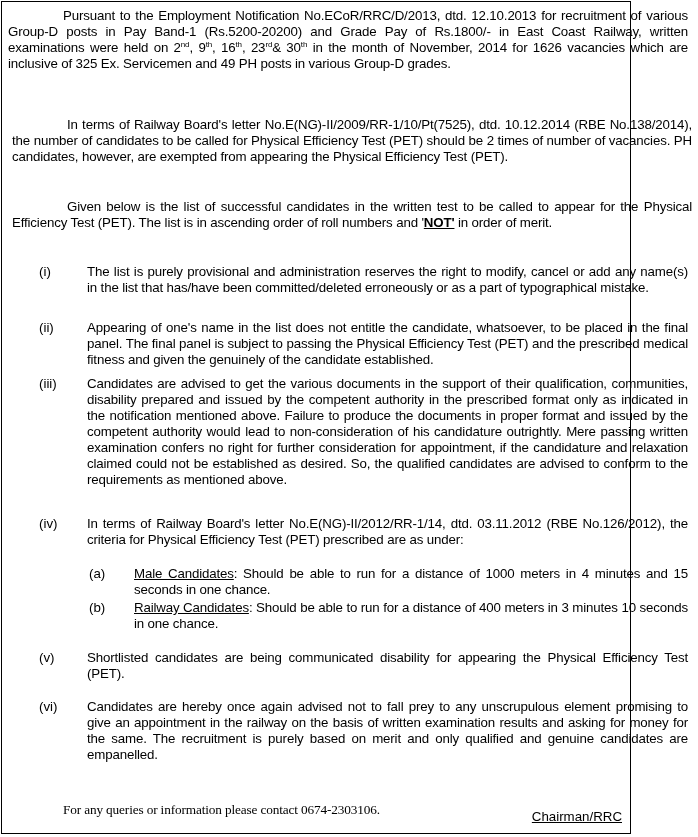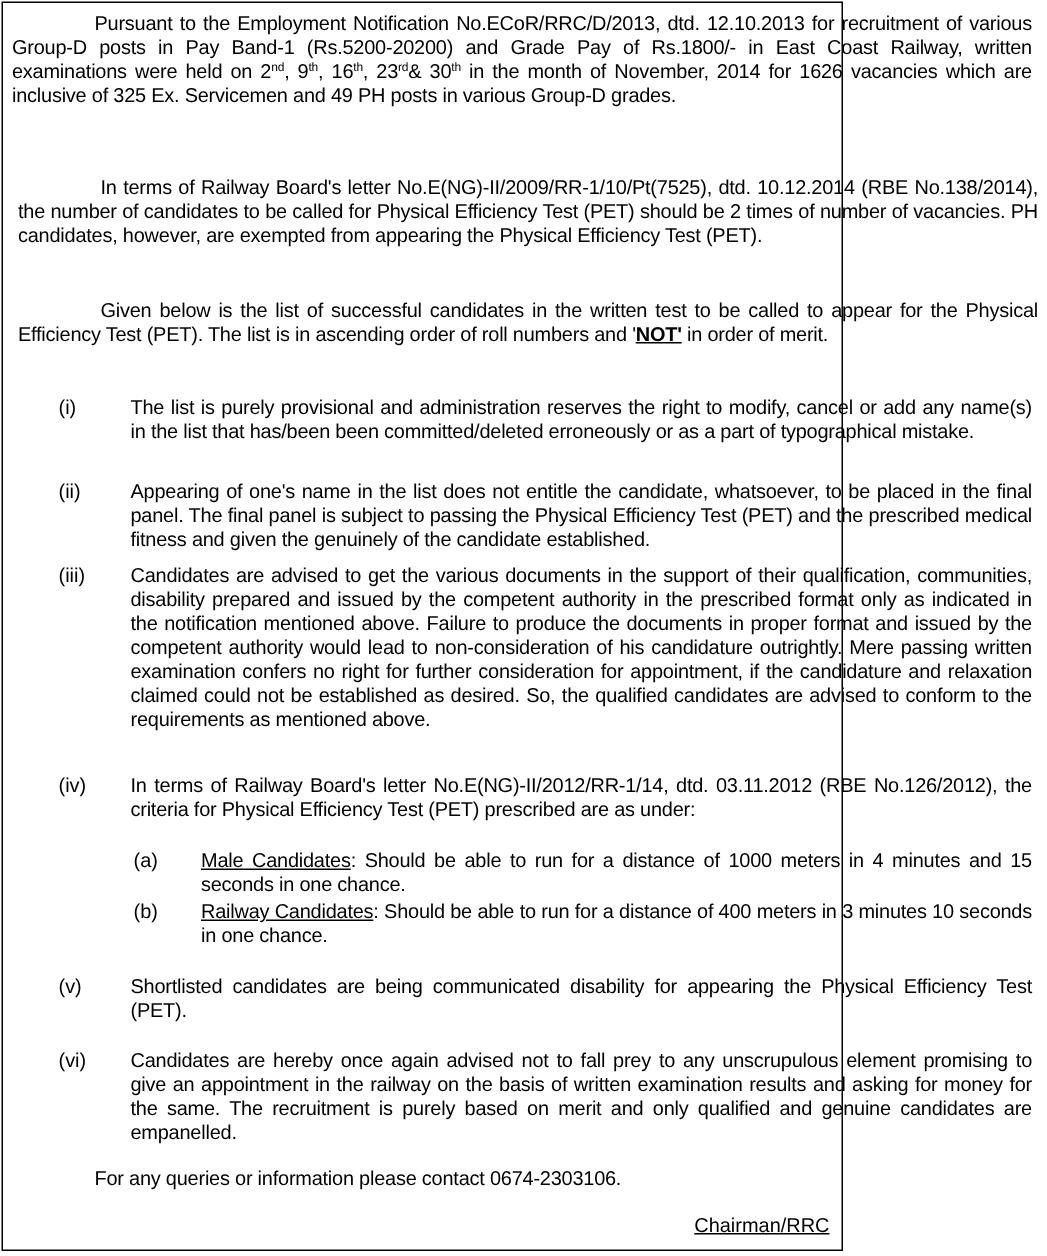--- a/index.html
+++ b/index.html
@@ -1,19 +1,19 @@
 <!DOCTYPE html>
 <html><head>
 <meta charset="utf-8">
 <style>
   html, body { margin: 0; padding: 0; background: #ffffff; }
   body { width: 698px; height: 837px; overflow: hidden; }
   .page {
     position: absolute; left: 1px; top: 1px;
-    width: 561px; height: 833px;
+    width: 630px; height: 833px;
     border: 1px solid #000;
     box-sizing: border-box;
     font-family: "Liberation Sans", sans-serif;
     font-size: 13.3px;
     line-height: 16px;
     color: #000;
     text-align: justify;
   }
   .para {
     position: absolute; left: 6px; width: 680px;
@@ -22,37 +22,37 @@
   }
   sup { font-size: 8px; line-height: 0; vertical-align: 5px; }
   .not { font-weight: bold; text-decoration: underline; }
   .item { position: absolute; left: 0; width: 694px; }
   .item .num { position: absolute; left: 37px; top: 0; }
   .item .body { position: absolute; left: 85px; width: 601px; letter-spacing: -0.15px; }
   .sub { position: absolute; left: 0; width: 694px; }
   .sub .num { position: absolute; left: 87px; }
   .sub .body { position: absolute; left: 132px; width: 554px; letter-spacing: -0.15px; }
   .u { text-decoration: underline; margin-top: 32px; }
-  .contact { position: absolute; left: 61px; top: 776px; letter-spacing: -0.15px; }
+  .contact { position: absolute; left: 61px; top: 800px; letter-spacing: -0.15px; font-family: Liberation Serif, serif; }
   .signature { position: absolute; right: 8px; top: 807px; text-decoration: underline; }
 </style>
 </head>
 <body>
 
 <div class="page">
 
   <p class="para" style="top:6px;margin:0;"><span>Pursuant to the Employment Notification No.ECoR/RRC/D/2013, dtd. 12.10.2013 for recruitment of various Group-D posts in Pay Band-1 (Rs.5200-20200) and Grade Pay of Rs.1800/- in East Coast Railway, written examinations were held on 2</span><sup>nd</sup><span>, 9</span><sup>th</sup><span>, 16</span><sup>th</sup><span>, 23</span><sup>rd</sup><span>&amp; 30</span><sup>th</sup><span> in the month of November, 2014 for 1626 vacancies which are inclusive of 325 Ex. Servicemen and 49 PH posts in various Group-D grades.</span></p>
 
   <p class="para" style="top:111px;margin:4px;">In terms of Railway Board's letter No.E(NG)-II/2009/RR-1/10/Pt(7525), dtd. 10.12.2014 (RBE No.138/2014), the number of candidates to be called for Physical Efficiency Test (PET) should be 2 times of number of vacancies. PH candidates, however, are exempted from appearing the Physical Efficiency Test (PET).</p>
 
   <p class="para" style="top:193px;margin:4px;"><span>Given below is the list of successful candidates in the written test to be called to appear for the Physical Efficiency Test (PET). The list is in ascending order of roll numbers and '</span><span class="not">NOT'</span><span>  in order of merit.</span></p>
 
   <div class="item" style="top:262px;">
     <span class="num">(i)</span>
-    <div class="body">The list is purely provisional and administration reserves the right to modify, cancel or add any name(s) in the list that has/been been committed/deleted erroneously or as a part of typographical mistake.</div>
+    <div class="body">The list is purely provisional and administration reserves the right to modify, cancel or add any name(s) in the list that has/have been committed/deleted erroneously or as a part of typographical mistake.</div>
   </div>
 
   <div class="item" style="top:318px;">
     <span class="num">(ii)</span>
     <div class="body">Appearing of one's name in the list does not entitle the candidate, whatsoever, to be placed in the final panel. The final panel is subject to passing the Physical Efficiency Test (PET) and the prescribed medical fitness and given the genuinely of the candidate established.</div>
   </div>
 
   <div class="item" style="top:374px;">
     <span class="num">(iii)</span>
     <div class="body">Candidates are advised to get the various documents in the support of their qualification, communities, disability prepared and issued by the competent authority in the prescribed format only as indicated in the notification mentioned above. Failure to produce the documents in proper format and issued by the competent authority would lead to non-consideration of his candidature outrightly. Mere passing written examination confers no right for further consideration for appointment, if the candidature and relaxation claimed could not be established as desired. So, the qualified candidates are advised to conform to the requirements as mentioned above.</div>

